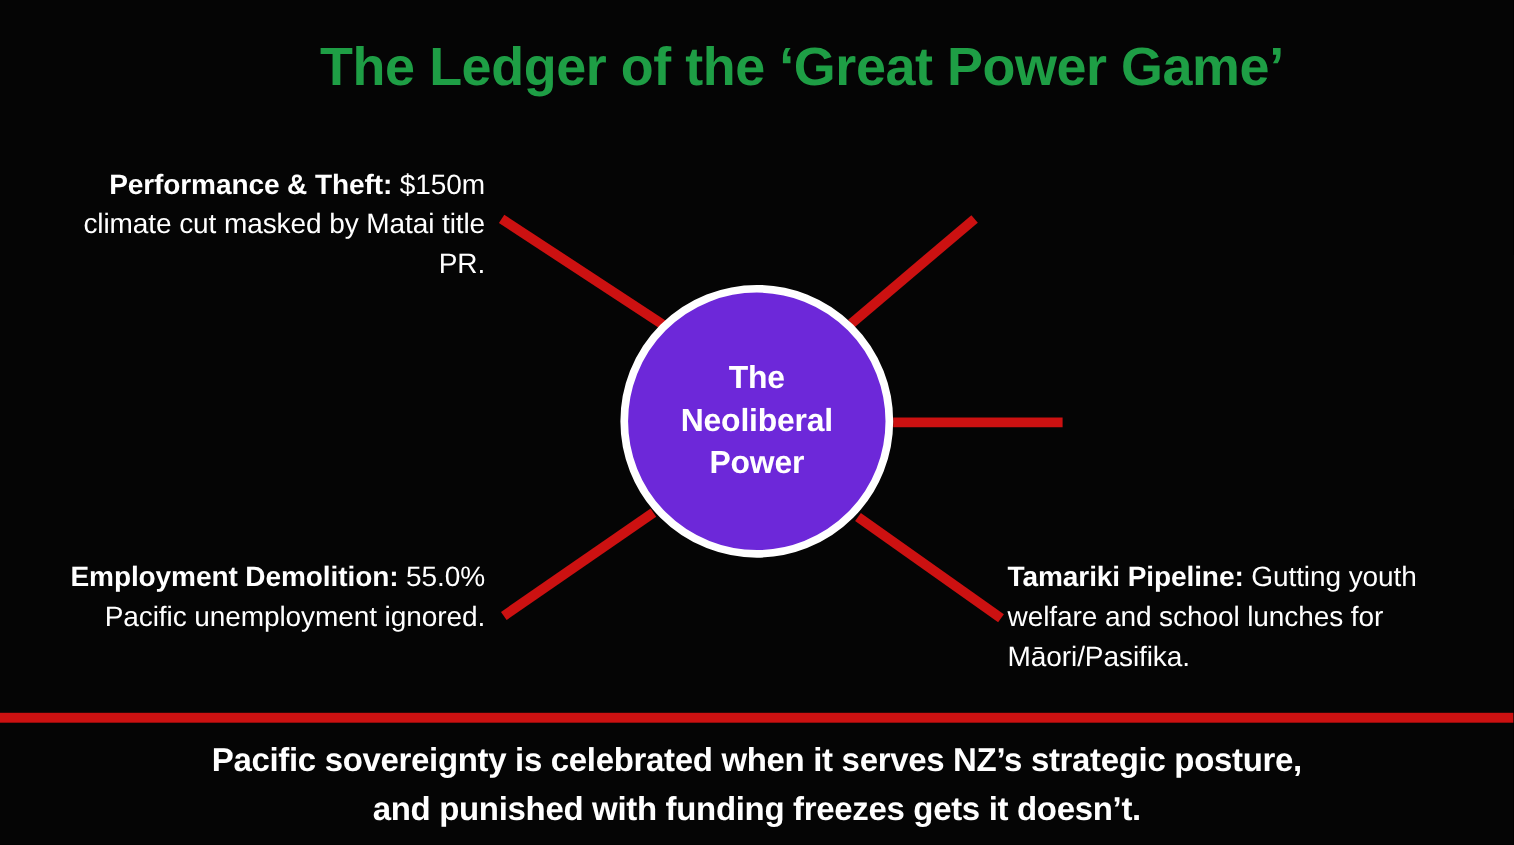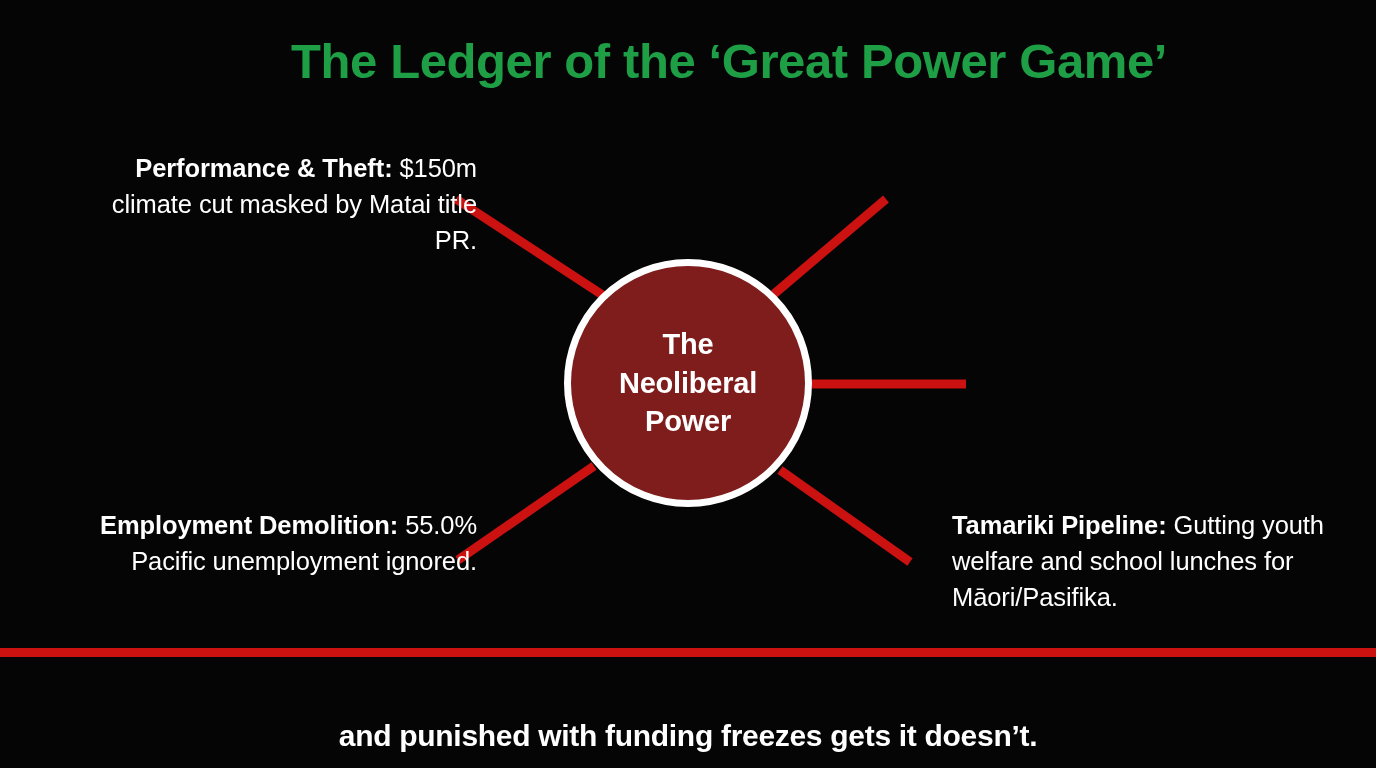--- a/index.html
+++ b/index.html
@@ -49,21 +49,21 @@
 
   
   #hub {
     position: absolute;
     left: 564px;
     top: 259px;
     width: 248px;
     height: 248px;
     border-radius: 50%;
     border: 7px solid #ffffff;
-    background: #7f1d1d;
+    background: #6d28d9;
     box-sizing: border-box;
     display: flex;
     align-items: center;
     justify-content: center;
   }
   #hub-label {
     color: #ffffff;
     font-size: 29px;
     font-weight: bold;
     line-height: 1.33;
@@ -71,21 +71,20 @@
     letter-spacing: -0.2px;
   }
 
   
   .node {
     position: absolute;
     color: #ffffff;
     font-size: 25.5px;
     line-height: 1.42;
     letter-spacing: -0.1px;
-    margin-left: 36px;
   }
   .node .lead {
     font-weight: bold;
   }
   .node.right { text-align: left; }
   .node.left  { text-align: right; }
 
   #node-performance { left: 60px;  top: 150px; width: 381px; }
   #node-sovereignty { left: 902px; top: 150px; width: 452px; }
   #node-geopolitics { left: 984px; top: 333px; width: 300px; }
@@ -149,17 +148,17 @@
     <span class="lead">Employment Demolition:</span><span class="body"> 55.0% Pacific unemployment ignored.</span>
   </div>
 
   <div class="node right" id="node-tamariki">
     <span class="lead">Tamariki Pipeline:</span><span class="body"> Gutting youth welfare and school lunches for Māori/Pasifika.</span>
   </div>
 
   <div id="divider"></div>
 
   <div id="caption">
-    <br>
+    <span>Pacific sovereignty is celebrated when it serves NZ’s strategic posture,</span><br>
     <span>and punished with funding freezes gets it doesn’t.</span>
   </div>
 
 </div>
 
 </body></html>

